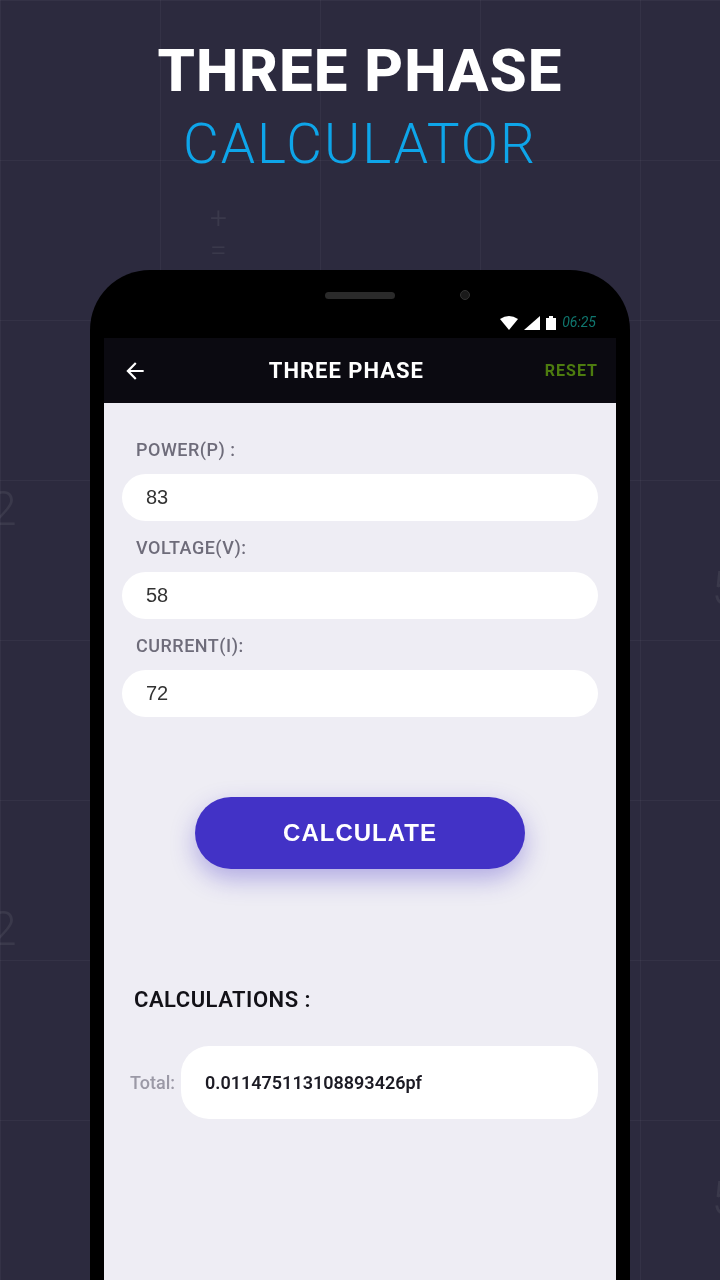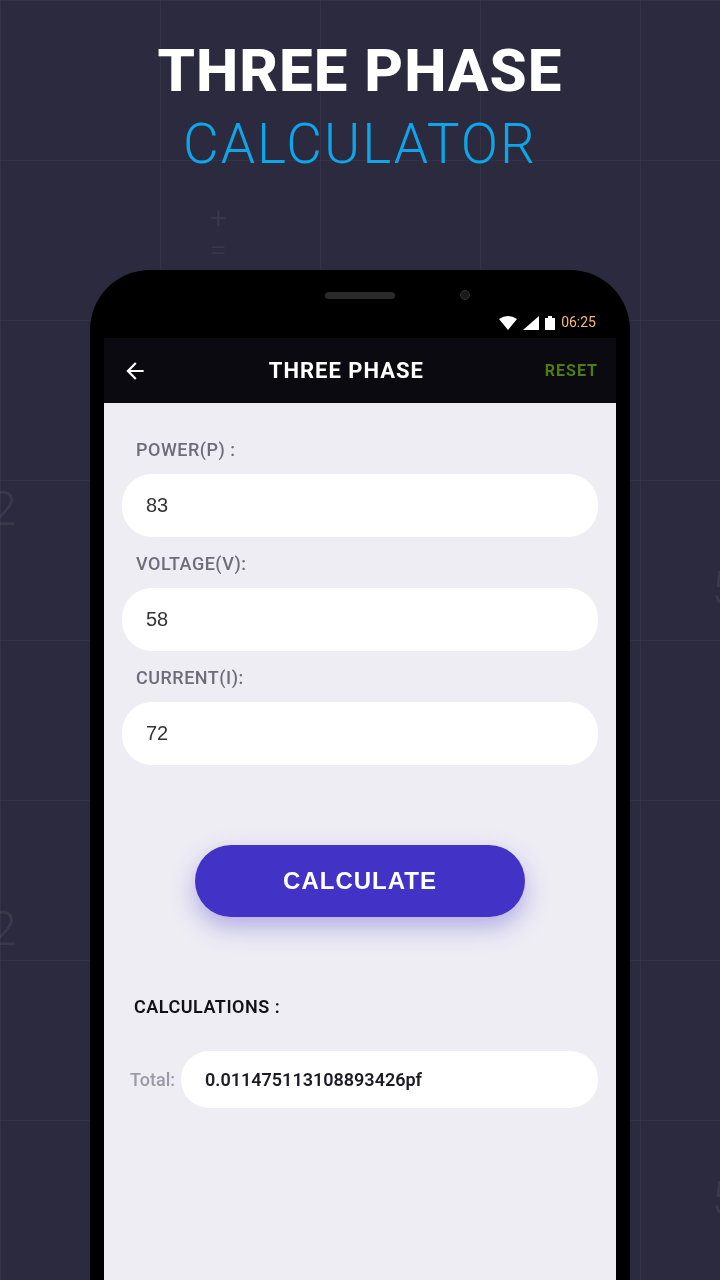--- a/index.html
+++ b/index.html
@@ -66,22 +66,23 @@
   z-index: 10;
 }
 .status-bar {
   height: 54px;
   background: #000;
   display: flex;
   justify-content: flex-end;
   align-items: flex-end;
   padding: 0 20px 8px;
   gap: 6px;
-  color: #fdba74;
+  color: #0f766e;
   font-size: 14px;
+  font-style: italic;
 }
 .status-bar svg { display: block; }
 .app-header {
   height: 65px;
   background: #0b0a11;
   display: flex;
   align-items: center;
   justify-content: space-between;
   padding: 0 18px;
 }
@@ -92,48 +93,48 @@
   background: #eeedf4;
   height: calc(100% - 119px);
   padding: 20px 18px;
 }
 .field-label { color: #6e6c7a; font-size: 18px; font-weight: 500; letter-spacing: 0.5px; margin: 16px 14px 14px; }
 .field-input {
   width: 100%;
   background: #fff;
   border: none;
   border-radius: 30px;
-  padding: 20px 24px;
+  padding: 12px 24px;
   font-size: 20px;
   color: #333;
   outline: none;
 }
 .calc-btn {
   display: block;
   margin: 80px auto 16px;
   width: 330px;
   padding: 22px 0;
   background: #4232c6;
   color: #fff;
   border: none;
   border-radius: 36px;
   font-size: 24px;
   font-weight: 700;
   letter-spacing: 1px;
   cursor: pointer;
   box-shadow: 0 10px 25px rgba(66,50,198,0.35);
 }
-.calc-heading { color: #121117; font-size: 18px; font-weight: 600; letter-spacing: 0.5px; margin: 79px 12px 0; }
+.calc-heading { color: #121117; font-size: 22px; font-weight: 600; letter-spacing: 0.5px; margin: 118px 12px 0; }
 .result-row { display: flex; align-items: center; margin-top: 34px; gap: 6px; }
 .result-label { color: #9b99a6; font-size: 18px; font-weight: 500; margin-left: 8px; }
 .result-value {
   flex: 1;
   background: #fff;
   border-radius: 28px;
-  padding: 18px 24px;
+  padding: 26px 24px;
   font-size: 18px;
   font-weight: 600;
   color: #1c1b24;
 }
 </style>
 </head>
 <body>
 
 <div class="bg-grid"></div>
 <div class="bg-deco" style="top:480px;left:-10px">2</div>

